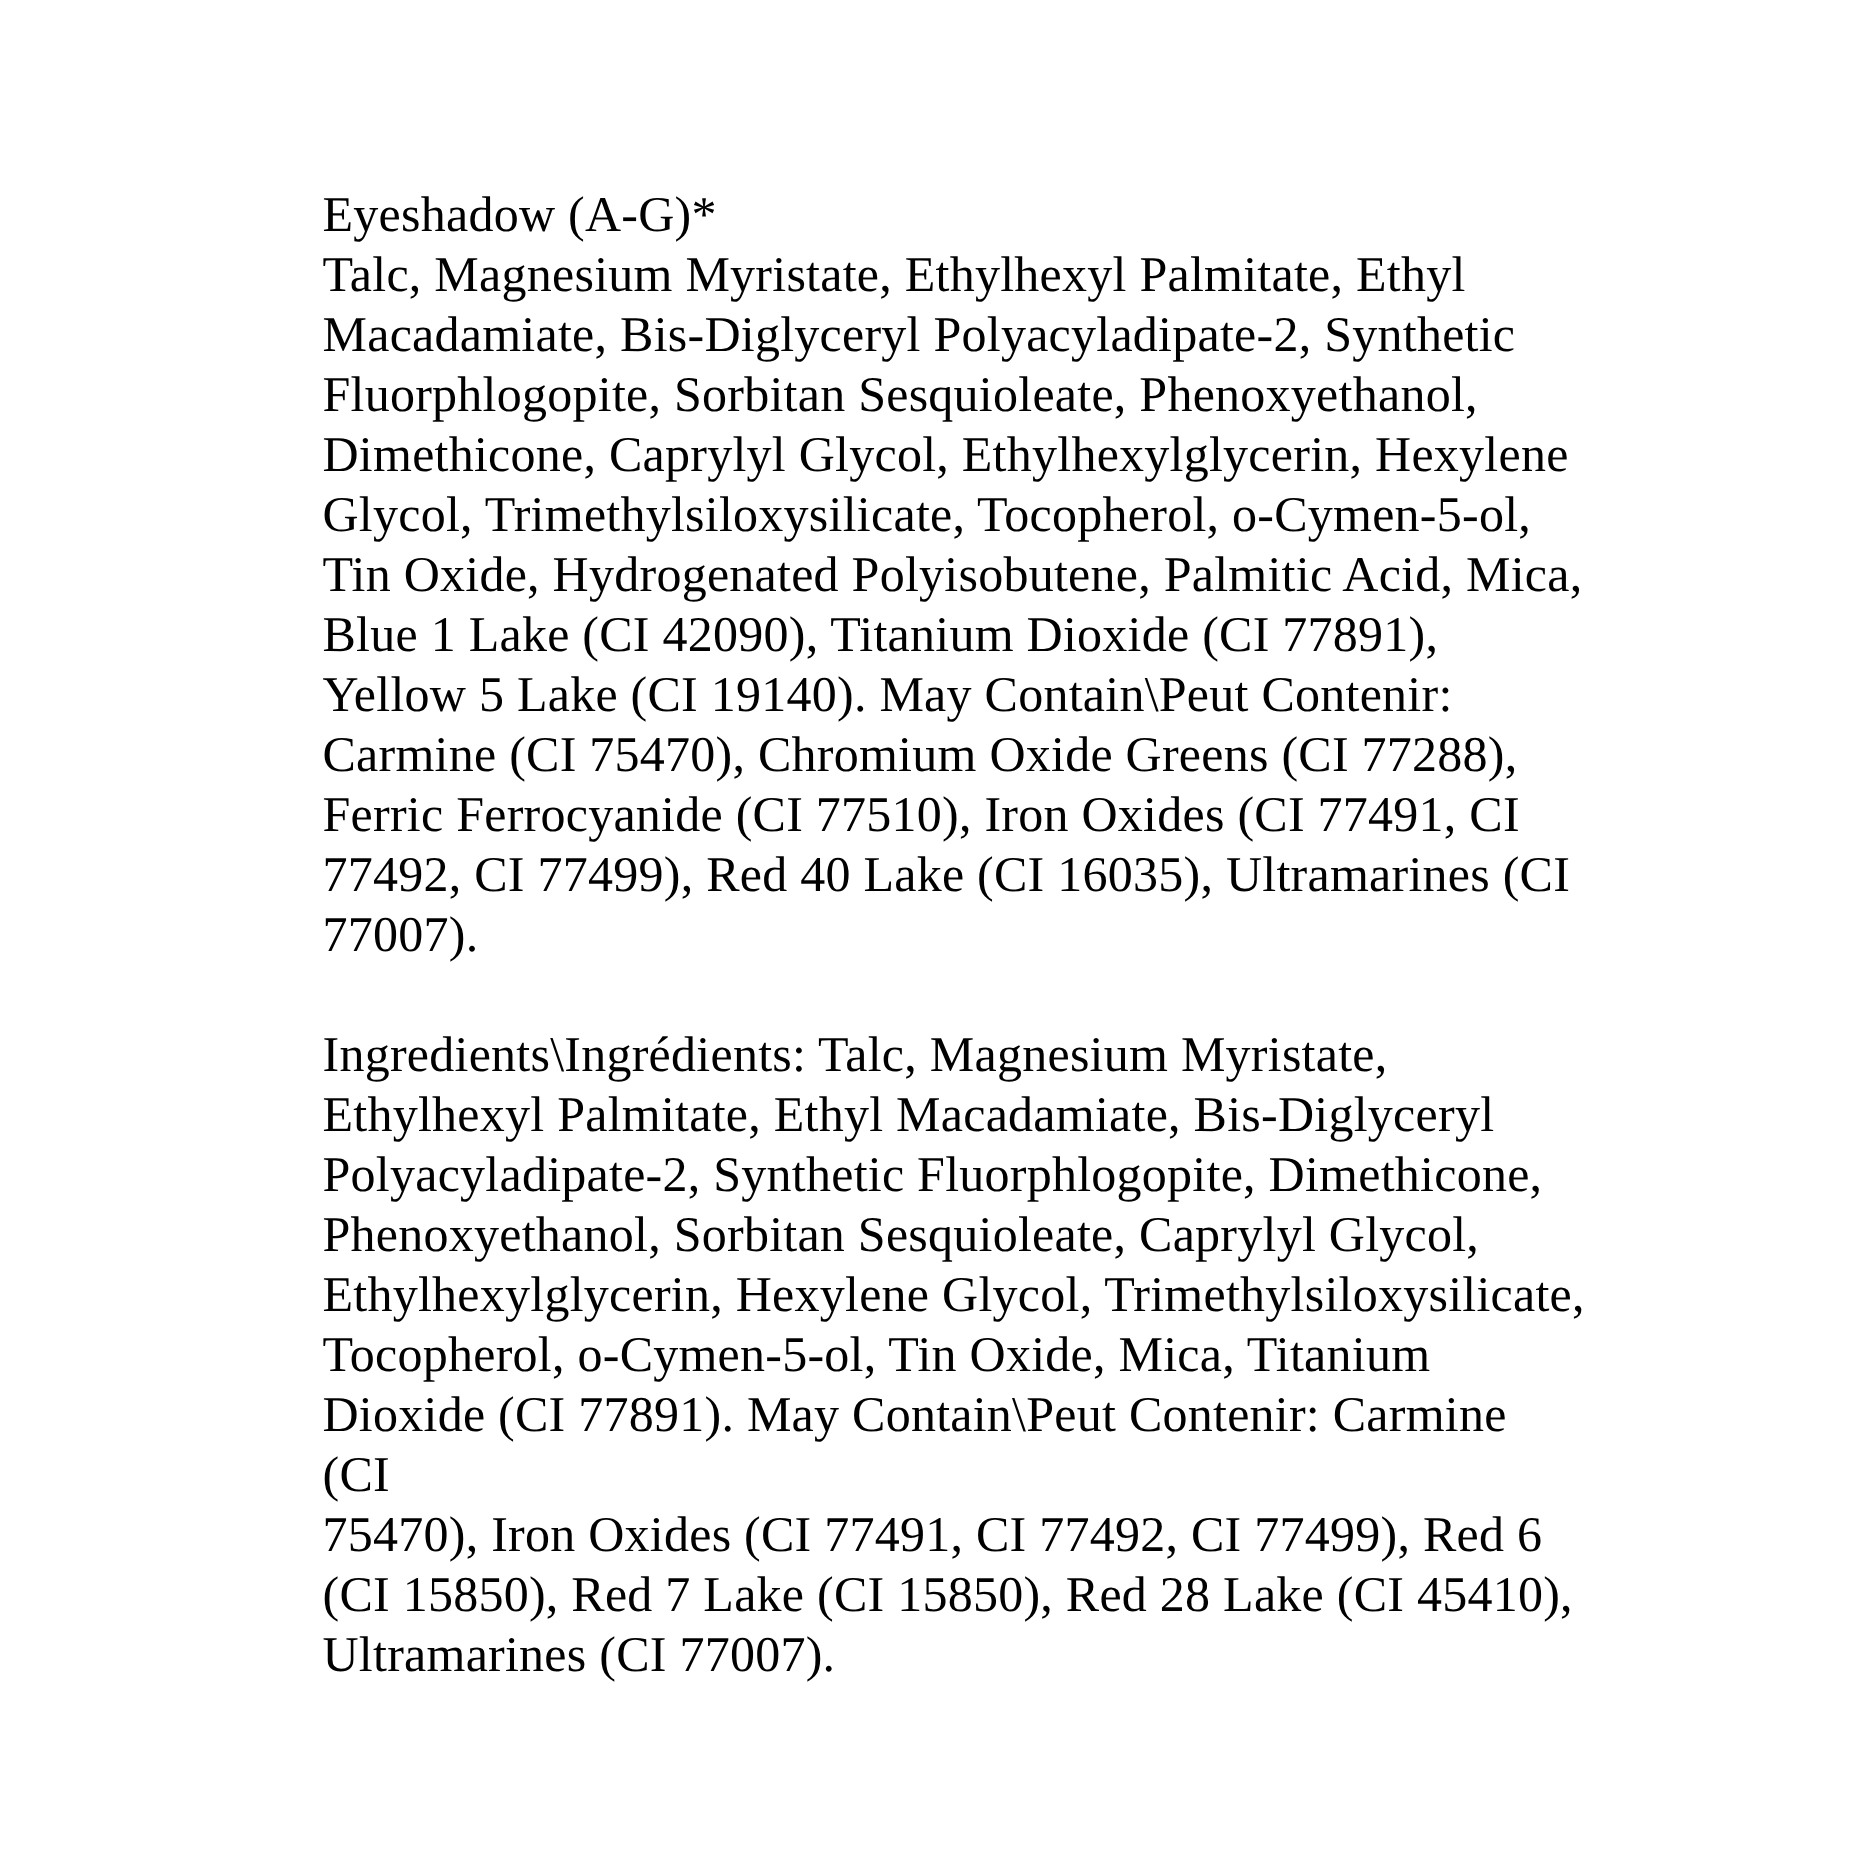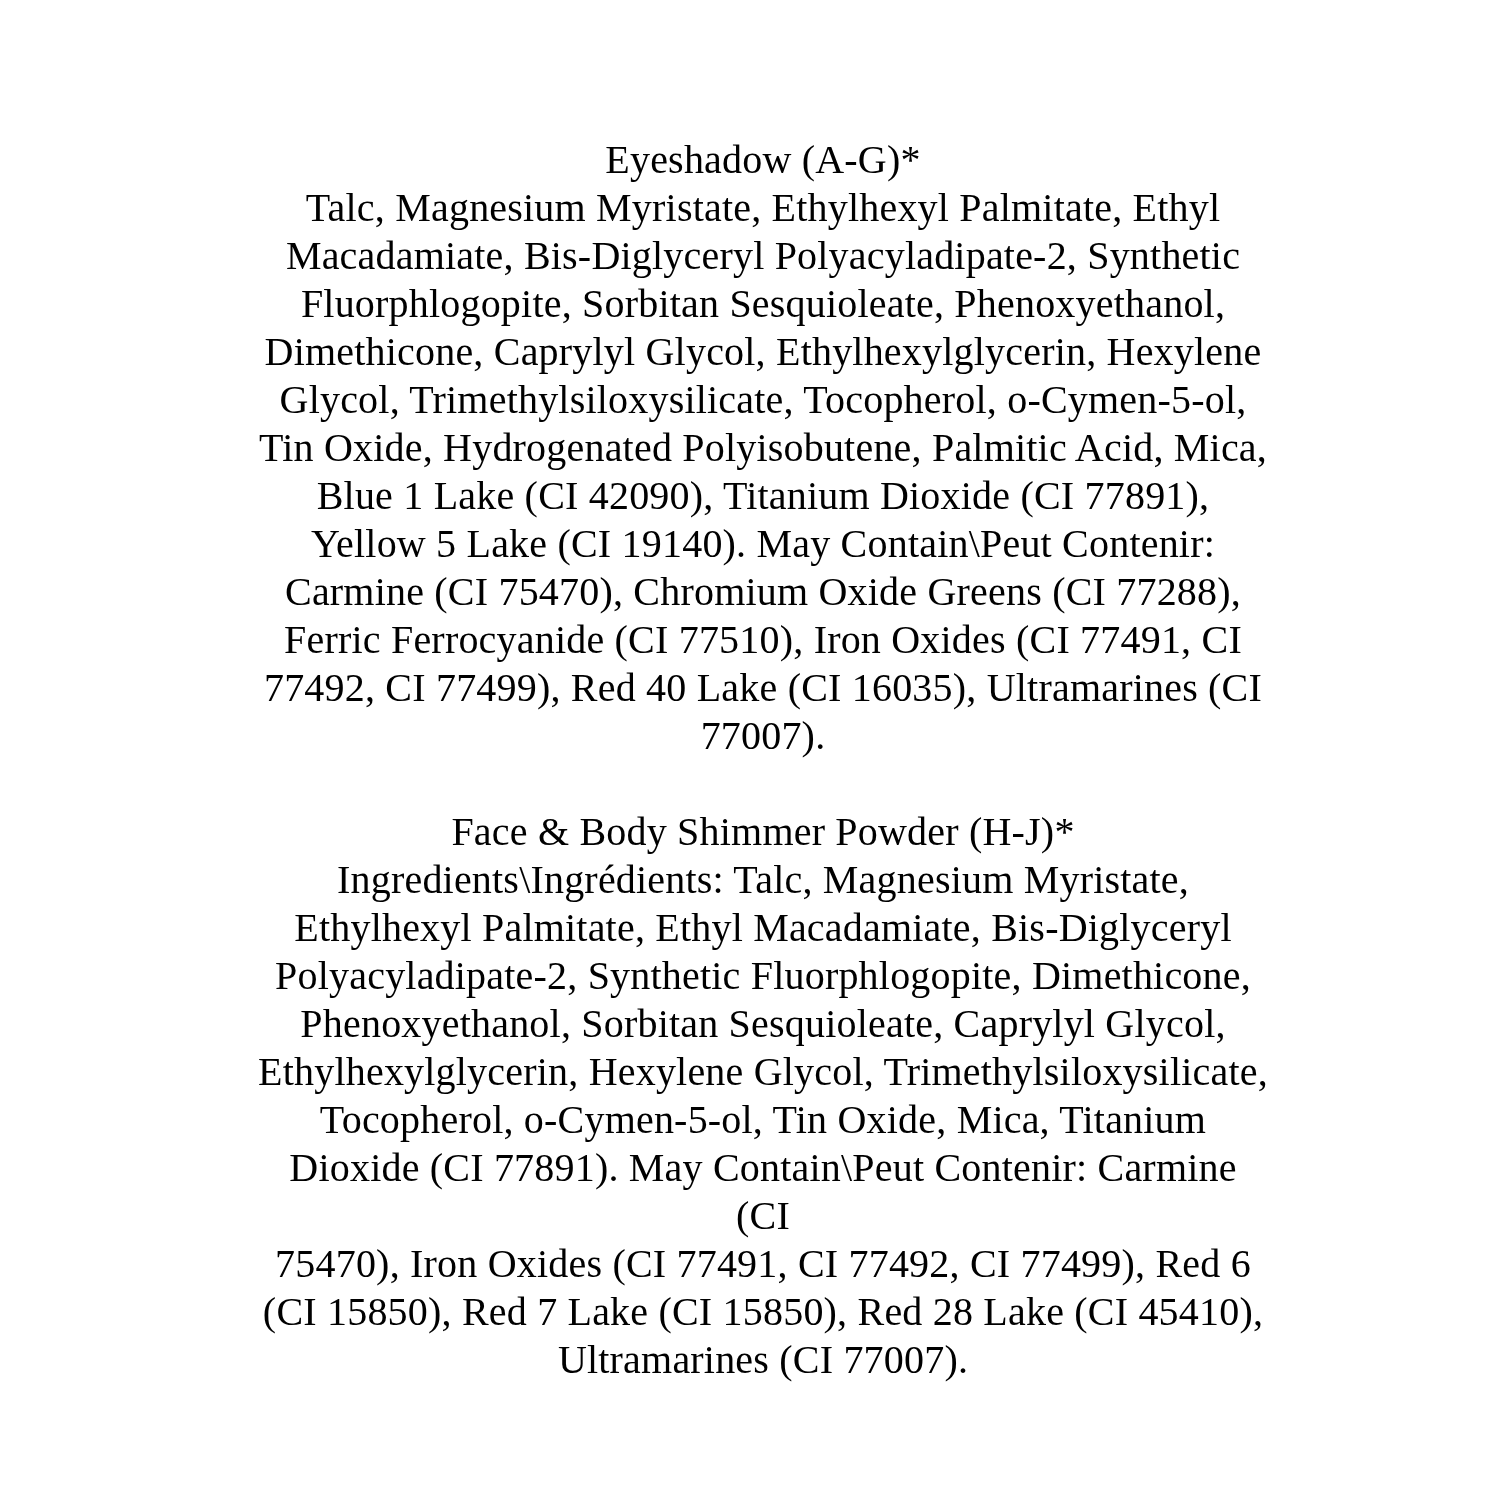--- a/index.html
+++ b/index.html
@@ -12,26 +12,25 @@
     width: 1500px;
     height: 1500px;
     background: #ffffff;
     overflow: hidden;
     font-family: "Liberation Serif", "DejaVu Serif", serif;
     color: #000000;
   }
   .text-block {
     position: absolute;
     left: 258px;
-    top: 136px;
+    top: 148px;
     width: 1010px;
     font-size: 40px;
     line-height: 48px;
     letter-spacing: 0.2px;
-    text-align: center;
   }
   .section-title {
     white-space: pre-line;
   }
   .section-body {
     white-space: pre-line;
   }
   .section-gap {
     height: 48px;
   }
@@ -54,21 +53,20 @@
 Yellow 5 Lake (CI 19140). May Contain\Peut Contenir:
 Carmine (CI 75470), Chromium Oxide Greens (CI 77288),
 Ferric Ferrocyanide (CI 77510), Iron Oxides (CI 77491, CI
 77492, CI 77499), Red 40 Lake (CI 16035), Ultramarines (CI
 77007).</div>
     </div>
 
     <div class="section-gap"></div>
 
     <div class="section">
-      <div class="section-title">Face &amp; Body Shimmer Powder (H-J)*</div>
       <div class="section-body">Ingredients\Ingrédients: Talc, Magnesium Myristate,
 Ethylhexyl Palmitate, Ethyl Macadamiate, Bis-Diglyceryl
 Polyacyladipate-2, Synthetic Fluorphlogopite, Dimethicone,
 Phenoxyethanol, Sorbitan Sesquioleate, Caprylyl Glycol,
 Ethylhexylglycerin, Hexylene Glycol, Trimethylsiloxysilicate,
 Tocopherol, o-Cymen-5-ol, Tin Oxide, Mica, Titanium
 Dioxide (CI 77891). May Contain\Peut Contenir: Carmine (CI
 75470), Iron Oxides (CI 77491, CI 77492, CI 77499), Red 6
 (CI 15850), Red 7 Lake (CI 15850), Red 28 Lake (CI 45410),
 Ultramarines (CI 77007).</div>

